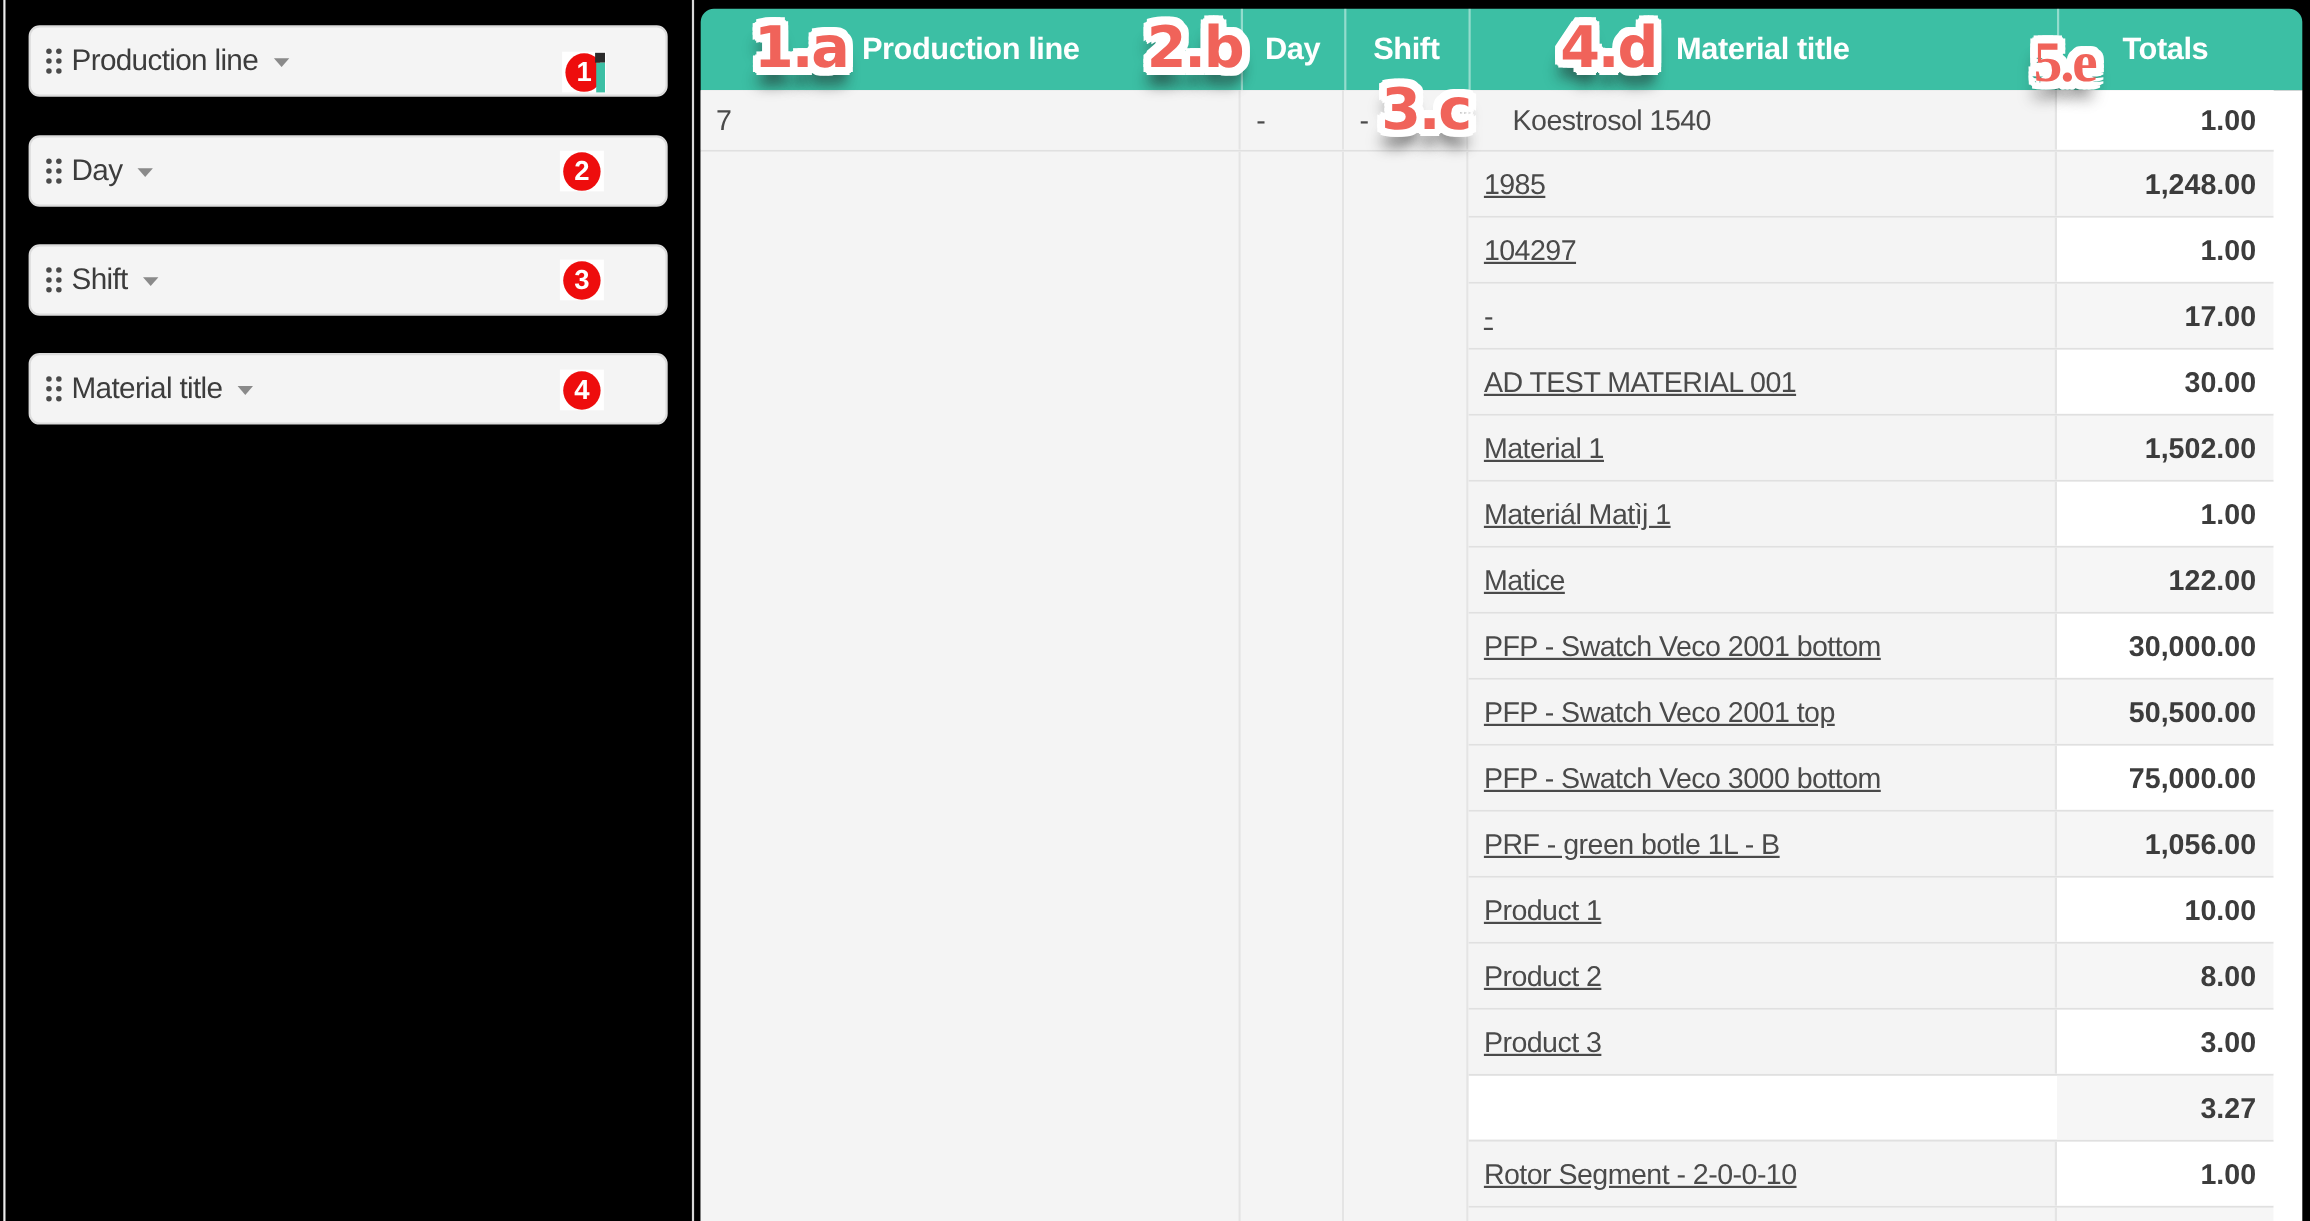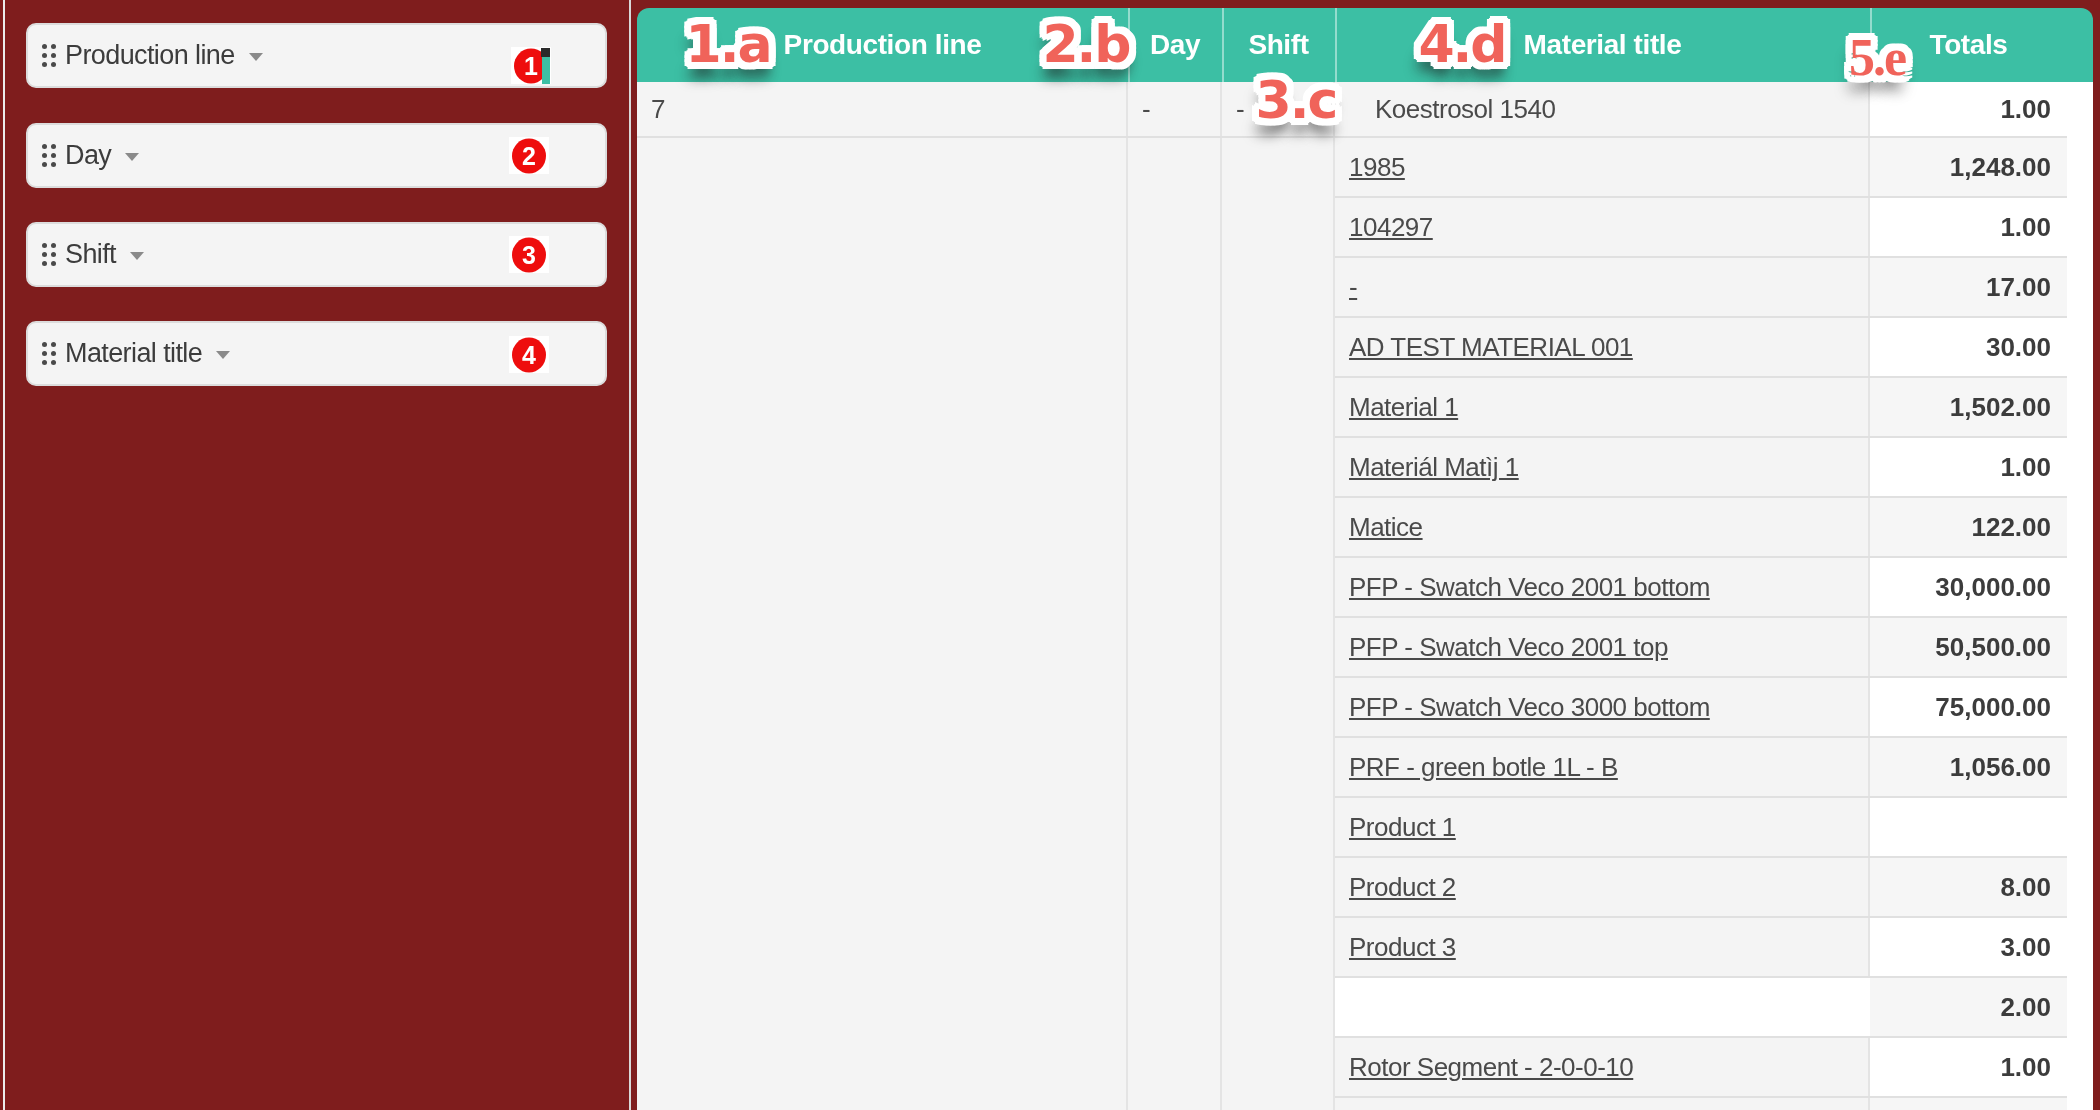--- a/index.html
+++ b/index.html
@@ -1,17 +1,17 @@
 <!DOCTYPE html>
 <html><head>
 <meta charset="utf-8">
 <style>
   html,body{margin:0;padding:0;background:#fff;}
   .screen{
-    position:relative;width:2100px;height:1110px;overflow:hidden;background:#7f1d1d;
+    position:relative;width:2100px;height:1110px;overflow:hidden;background:#000000;
     font-family:"Liberation Sans","DejaVu Sans",sans-serif;color:#474747;
   }
   
   .edge-line{position:absolute;left:3px;top:0;width:2px;height:1110px;background:#ececec;}
   .divider{position:absolute;left:629px;top:0;width:2px;height:1110px;background:#d9d9d9;}
   .field-item{
     position:absolute;left:26px;width:581px;height:65px;box-sizing:border-box;
     background:#f4f4f4;border:2px solid #dcdcdc;border-radius:10px;
     display:flex;align-items:center;padding-left:14px;
   }
@@ -181,31 +181,32 @@
           <div class="mrow">
       <div class="mat">PFP - Swatch Veco 3000 bottom</div>
       <div class="tot">75,000.00</div>
     </div>
           <div class="mrow alt">
       <div class="mat">PRF - green botle 1L - B</div>
       <div class="tot">1,056.00</div>
     </div>
           <div class="mrow">
       <div class="mat">Product 1</div>
+      <div class="tot">10.00</div>
     </div>
           <div class="mrow alt">
       <div class="mat">Product 2</div>
       <div class="tot">8.00</div>
     </div>
           <div class="mrow">
       <div class="mat">Product 3</div>
       <div class="tot">3.00</div>
     </div>
           <div class="mrow alt">
-      <div class="tot">2.00</div>
+      <div class="tot">3.27</div>
     </div>
           <div class="mrow">
       <div class="mat">Rotor Segment - 2-0-0-10</div>
       <div class="tot">1.00</div>
     </div>
           <div class="mrow alt">
       <div class="mat"></div>
       <div class="tot"></div>
     </div>
         </div>

